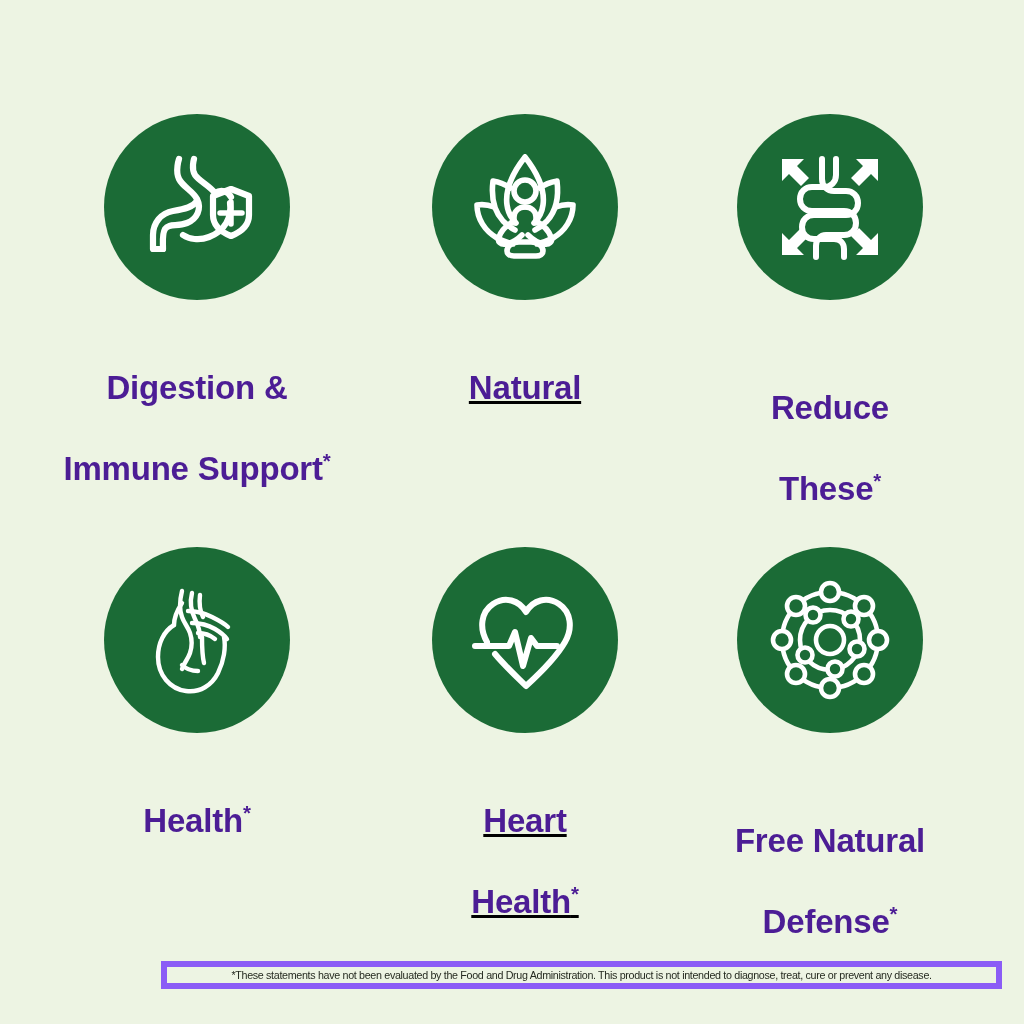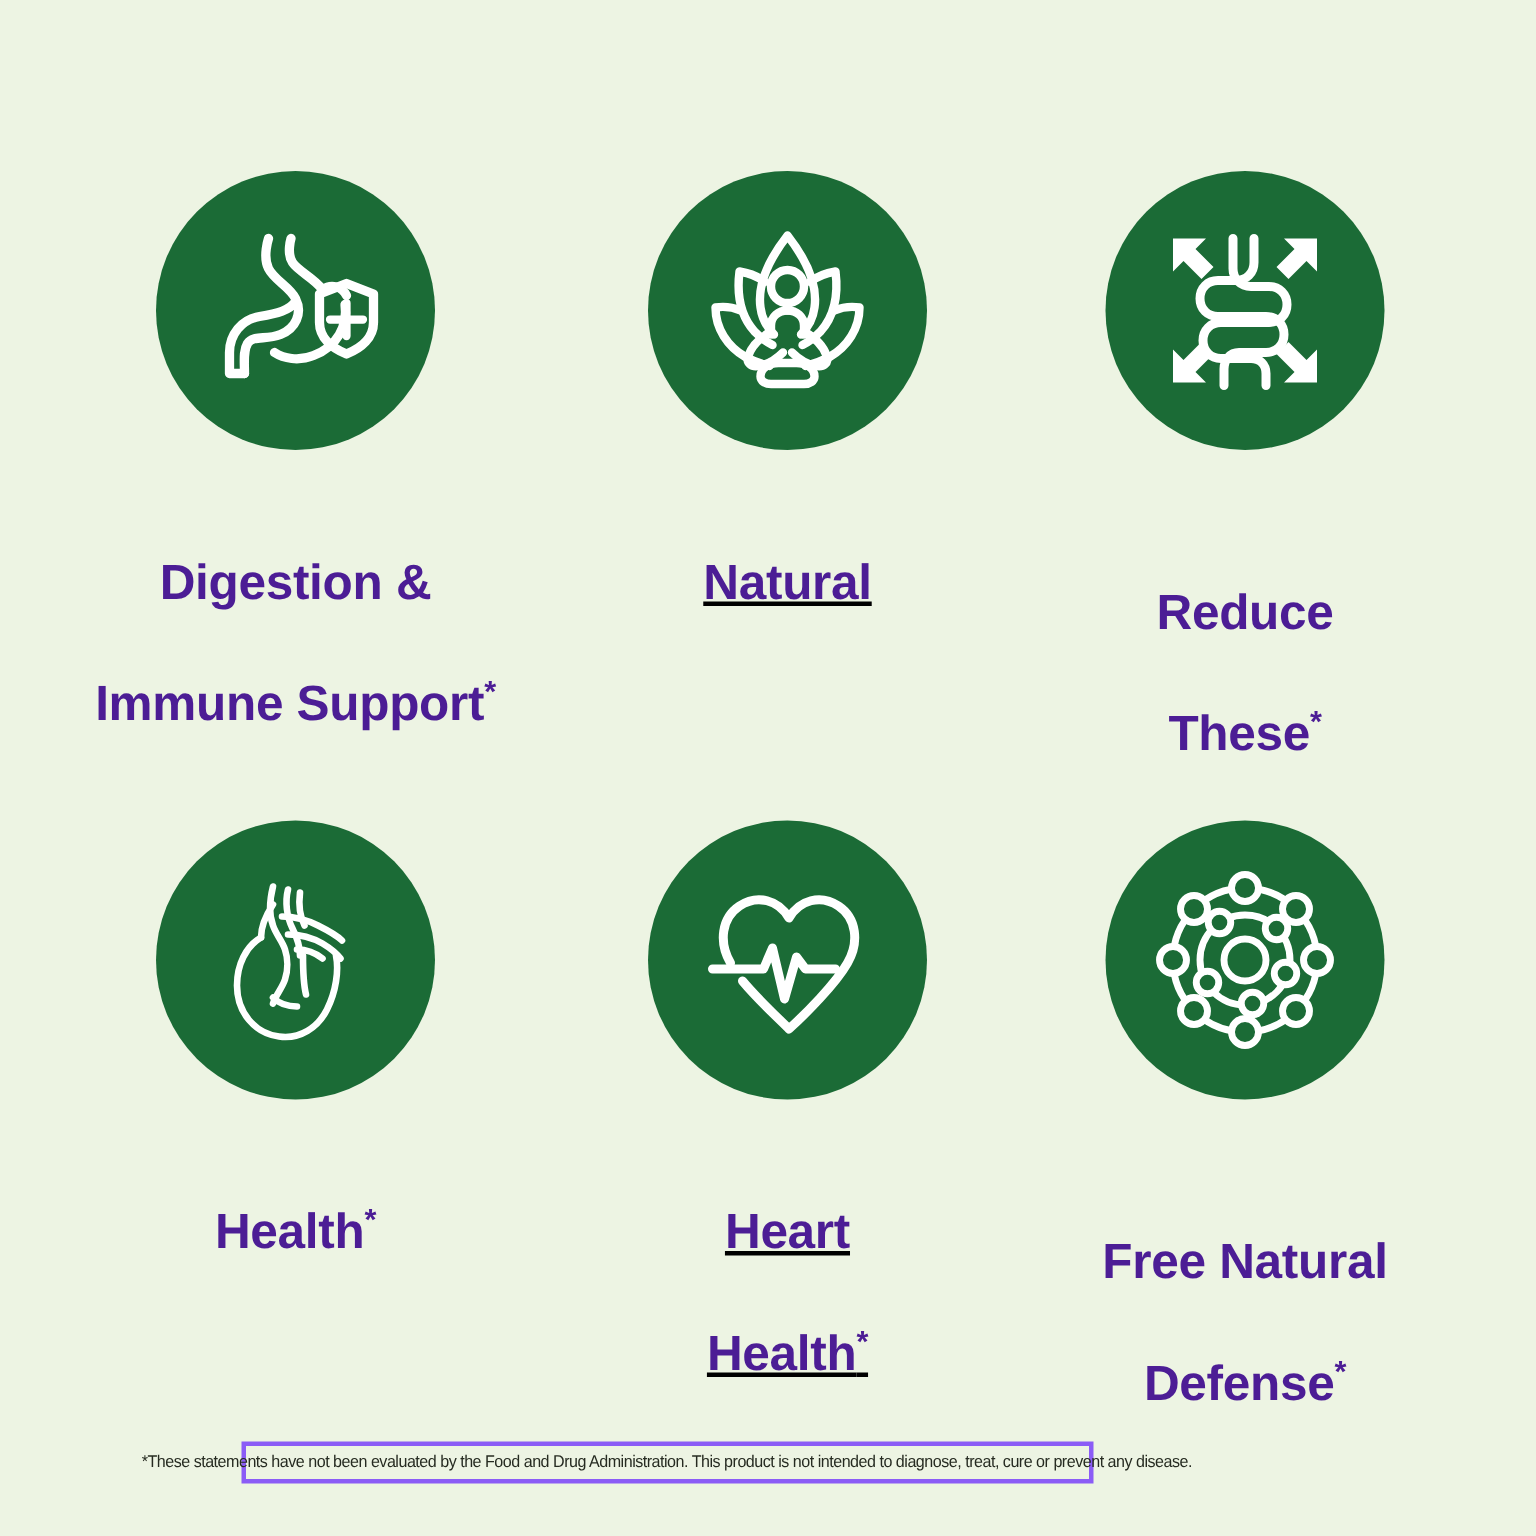--- a/index.html
+++ b/index.html
@@ -73,23 +73,23 @@
 
   .label-line {
     display: block;
   }
 
   
   .disclaimer-box {
     position: absolute;
     left: 161px;
     top: 961px;
-    width: 568px;
+    width: 841px;
     height: 28px;
-    border: 3px solid #8b5cf6;
+    border: 6px solid #8b5cf6;
     box-sizing: border-box;
     display: flex;
     align-items: center;
     justify-content: center;
     background: transparent;
   }
 
   .disclaimer-text {
     font-family: "Liberation Sans", sans-serif;
     font-size: 11.3px;

